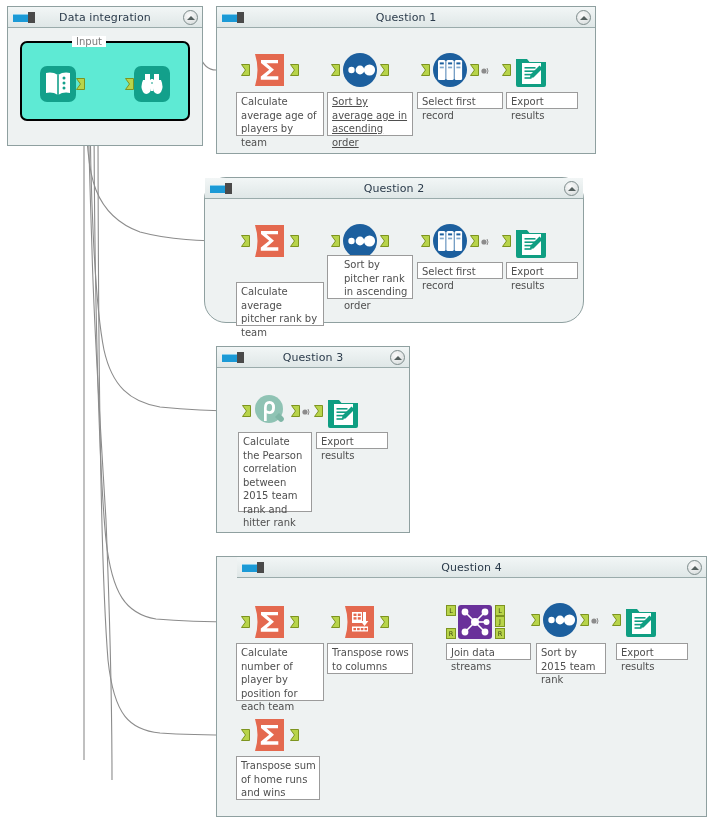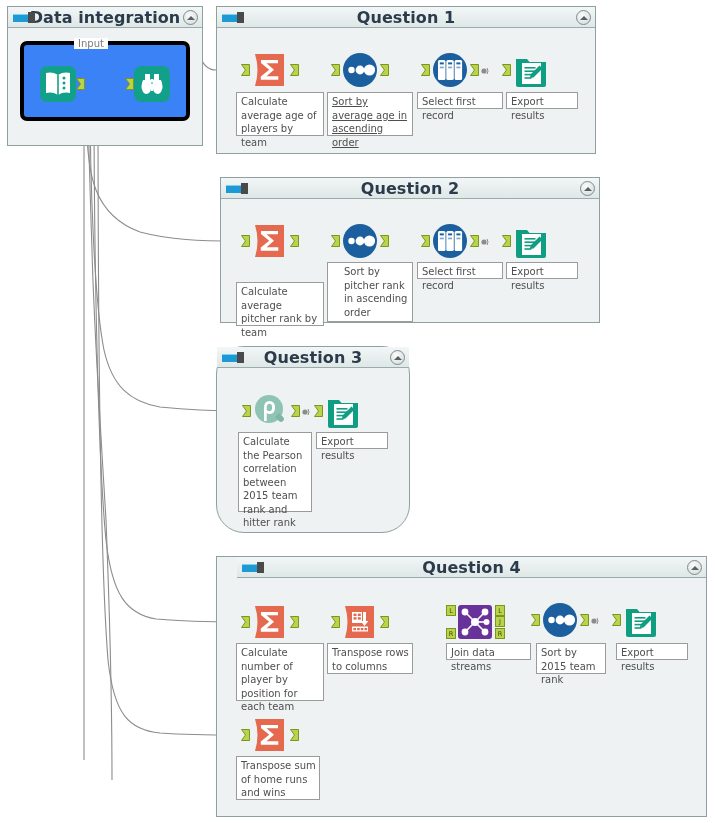--- a/index.html
+++ b/index.html
@@ -24,23 +24,23 @@
     position:relative;
     height:21px;
     background:linear-gradient(#f2f6f6,#dfe7e7);
     border-bottom:1px solid #9aabab;
     box-sizing:border-box;
     display:flex;
     align-items:center;
     justify-content:center;
   }
   .panel-title .ttl{
-    font-size:16px;
+    font-size:11px;
     color:#2b3b4b;
-    font-weight:bold;
+    font-weight:normal;
     letter-spacing:0.1px;
     line-height:11px;
   }
   .meta-icon{
     position:absolute;left:5px;top:5px;
     width:22px;height:11px;
   }
   .meta-icon .bar{
     position:absolute;left:0;top:2px;width:15px;height:7px;
     background:#1b9ad6;border-top:1px solid #86cdec;
@@ -61,23 +61,23 @@
     width:0;height:0;
     border-left:4px solid transparent;
     border-right:4px solid transparent;
     border-bottom:4px solid #55605f;
   }
   .panel-body{position:absolute;left:0;top:21px;right:0;bottom:0;}
 
   
   .groupbox{
     position:absolute;
-    border:4px solid #000000;
+    border:2px solid #000000;
     border-radius:7px;
-    background:#3b82f6;
+    background:#5eead4;
     box-sizing:border-box;
     padding-left:43px;
   }
   .groupbox-label{
     position:absolute;
     top:-7px;
     background:#ffffff;
     padding:0 4px;
     font-size:10px;
     color:#7b7b7b;
@@ -321,21 +321,21 @@
         <rect x="13.5" y="17" width="11" height="1.6" fill="#0f9e82"></rect>
         <rect x="13.5" y="20.4" width="12.5" height="1.6" fill="#0f9e82"></rect>
         <rect x="13.5" y="23.8" width="9" height="1.6" fill="#0f9e82"></rect>
         <rect x="13.5" y="27.2" width="7" height="1.6" fill="#0f9e82"></rect>
         <path d="M28.5 15.5 l3 3 l-9 9 l-3.6 0.6 l0.6 -3.6 z" fill="#0f9e82"></path>
       </svg>
     </span>
   </div>
   <div class="nlabel" style="left:506px;top:92px;width:72px;height:17px;">Export results</div>
 
-  <div class="panel" style="left:220px;top:177px;width:380px;height:146px;">
+  <div class="panel" style="left:204px;top:177px;width:380px;height:146px;border-radius:22px;">
     <div class="panel-title">
       <span class="meta-icon">
         <span class="bar"></span>
           <span class="blk"></span>
       </span>
       <span class="ttl">Question 2</span>
       <span class="collapse-btn">
           <span class="chev"></span>
         </span>
     </div>
@@ -375,21 +375,21 @@
         <circle cx="20" cy="20" r="4.4" fill="#ffffff"></circle>
         <circle cx="29.5" cy="20" r="5.6" fill="#ffffff"></circle>
       </svg>
     </span>
     <span class="port out">
         <svg width="9" height="12" viewBox="0 0 9 12">
           <path d="M0.5,0.5 h8 v11 h-8 l4,-5.5 z" fill="#b8d44a" stroke="#7d9420" stroke-width="1"></path>
         </svg>
       </span>
   </div>
-  <div class="nlabel" style="left:327px;top:262px;width:86px;height:60px;padding-left:16px;">Sort by pitcher rank in ascending order</div>
+  <div class="nlabel" style="left:327px;top:255px;width:86px;height:44px;padding-left:16px;">Sort by pitcher rank in ascending order</div>
 
   <div class="node" style="left:430px;top:221px;">
     <span class="port in">
         <svg width="9" height="12" viewBox="0 0 9 12">
           <path d="M0.5,0.5 h8 v11 h-8 l4,-5.5 z" fill="#b8d44a" stroke="#7d9420" stroke-width="1"></path>
         </svg>
       </span>
     <span class="glyph">
       <svg width="40" height="40" viewBox="0 0 40 40">
         <circle cx="20" cy="20" r="17" fill="#1c5f9e"></circle>
@@ -431,21 +431,21 @@
         <rect x="13.5" y="17" width="11" height="1.6" fill="#0f9e82"></rect>
         <rect x="13.5" y="20.4" width="12.5" height="1.6" fill="#0f9e82"></rect>
         <rect x="13.5" y="23.8" width="9" height="1.6" fill="#0f9e82"></rect>
         <rect x="13.5" y="27.2" width="7" height="1.6" fill="#0f9e82"></rect>
         <path d="M28.5 15.5 l3 3 l-9 9 l-3.6 0.6 l0.6 -3.6 z" fill="#0f9e82"></path>
       </svg>
     </span>
   </div>
   <div class="nlabel" style="left:506px;top:262px;width:72px;height:17px;">Export results</div>
 
-  <div class="panel" style="left:216px;top:346px;width:194px;height:187px;border-radius:28px;">
+  <div class="panel" style="left:216px;top:346px;width:194px;height:187px;">
     <div class="panel-title">
       <span class="meta-icon">
         <span class="bar"></span>
           <span class="blk"></span>
       </span>
       <span class="ttl">Question 3</span>
       <span class="collapse-btn">
           <span class="chev"></span>
         </span>
     </div>

